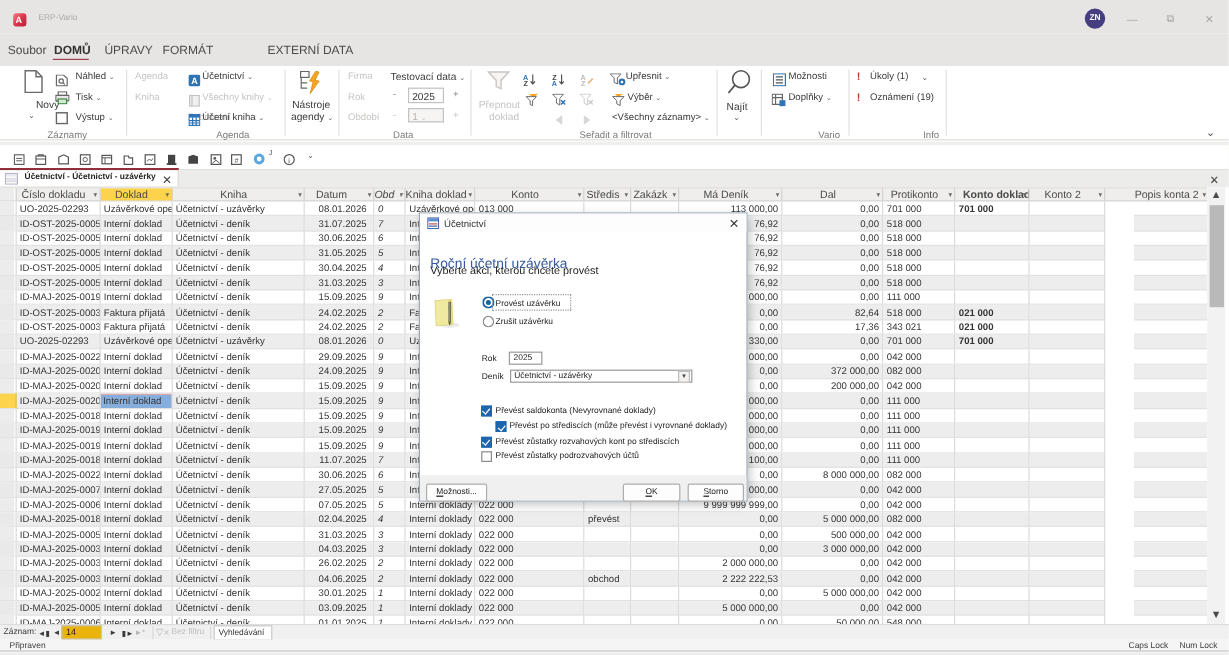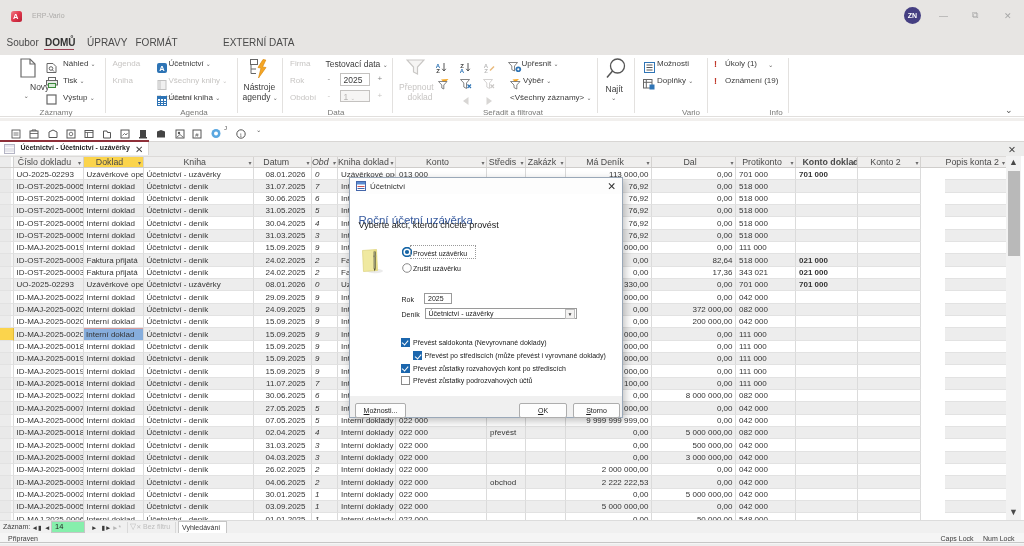--- a/index.html
+++ b/index.html
@@ -73,21 +73,21 @@
 .c13{flex:0 0 62px;width:62px;}
 .c14{flex:0 0 63px;width:63px;}
 .c15{flex:0 0 62.5px;width:62.5px;margin-left:24px;}
 
 #vscroll{left:1006px;top:155.5px;width:15px;height:364px;background:#f2f2f2;}
 .sarrow{position:absolute;left:2px;width:11px;font-size:9px;color:#4a4a4a;text-align:center;}
 #sthumb{position:absolute;left:1.5px;top:15px;width:12px;height:85px;background:#b9b9b9;}
 
 #navbar{left:0;top:519.5px;width:1024px;height:13px;background:#f0f0f0;border-top:1px solid #dcdcdc;font-size:7px;color:#3a3a3a;}
 .nv{position:absolute;top:2.5px;}
-#navbox{left:51px;top:0.5px;width:34px;height:12px;background:#86efac;border:1px solid #c6c6c6;padding-left:3px;font-size:7.5px;line-height:10.5px;color:#222;}
+#navbox{left:51px;top:0.5px;width:34px;height:12px;background:#eab308;border:1px solid #c6c6c6;padding-left:3px;font-size:7.5px;line-height:10.5px;color:#222;}
 #searchbox{left:178px;top:0px;width:49px;height:13px;background:#fff;border:1px solid #c6c6c6;padding-left:3px;font-size:7px;color:#333;line-height:12px;}
 
 #statusbar{left:0;top:532.5px;width:1024px;height:13.5px;background:#f5f5f5;font-size:7px;color:#3a3a3a;}
 #statline{left:0;top:542.3px;width:1024px;height:1.2px;background:#c6c6c6;}
 #statbot{left:0;top:543.5px;width:1024px;height:2.5px;background:#ededed;}
 
 #dialog{left:349px;top:177px;width:274px;height:241px;background:#fff;border:1px solid #9aa8b8;box-shadow:2px 3px 8px rgba(0,0,0,0.25);z-index:50;}
 #dtitle{position:absolute;left:0;top:0;width:100%;height:16px;background:#fdfdfd;}
 #dtitle .txt{position:absolute;left:20px;top:4px;font-size:8px;color:#333;}
 #dclose{position:absolute;right:6px;top:2px;font-size:10.5px;color:#333;}

